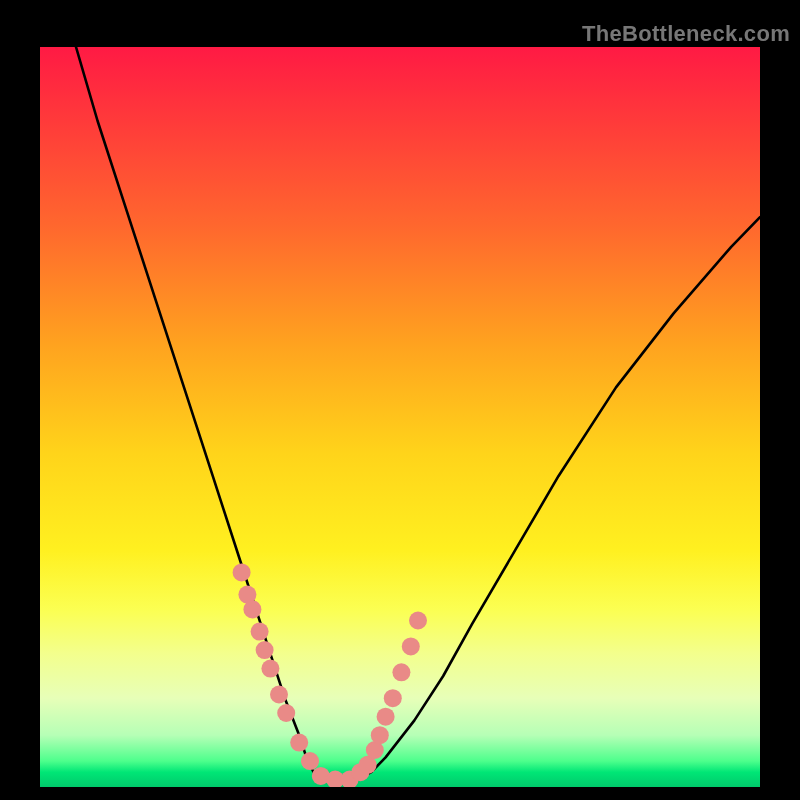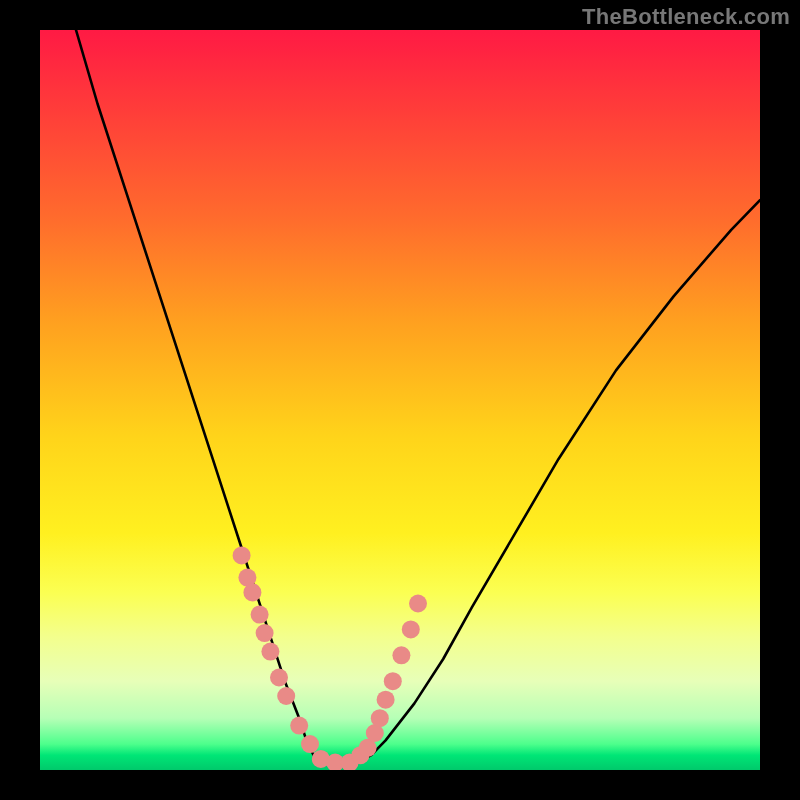--- a/index.html
+++ b/index.html
@@ -6,21 +6,21 @@
     margin: 0;
     padding: 0;
     width: 800px;
     height: 800px;
     background: #000;
     overflow: hidden;
   }
   .frame {
     position: absolute;
     left: 0;
-    top: 0;
+    top: 17px;
     width: 800px;
     height: 684px;
     background: #000;
   }
   .plot {
     position: absolute;
     left: 40px;
     top: 30px;
     width: 720px;
     height: 740px;

